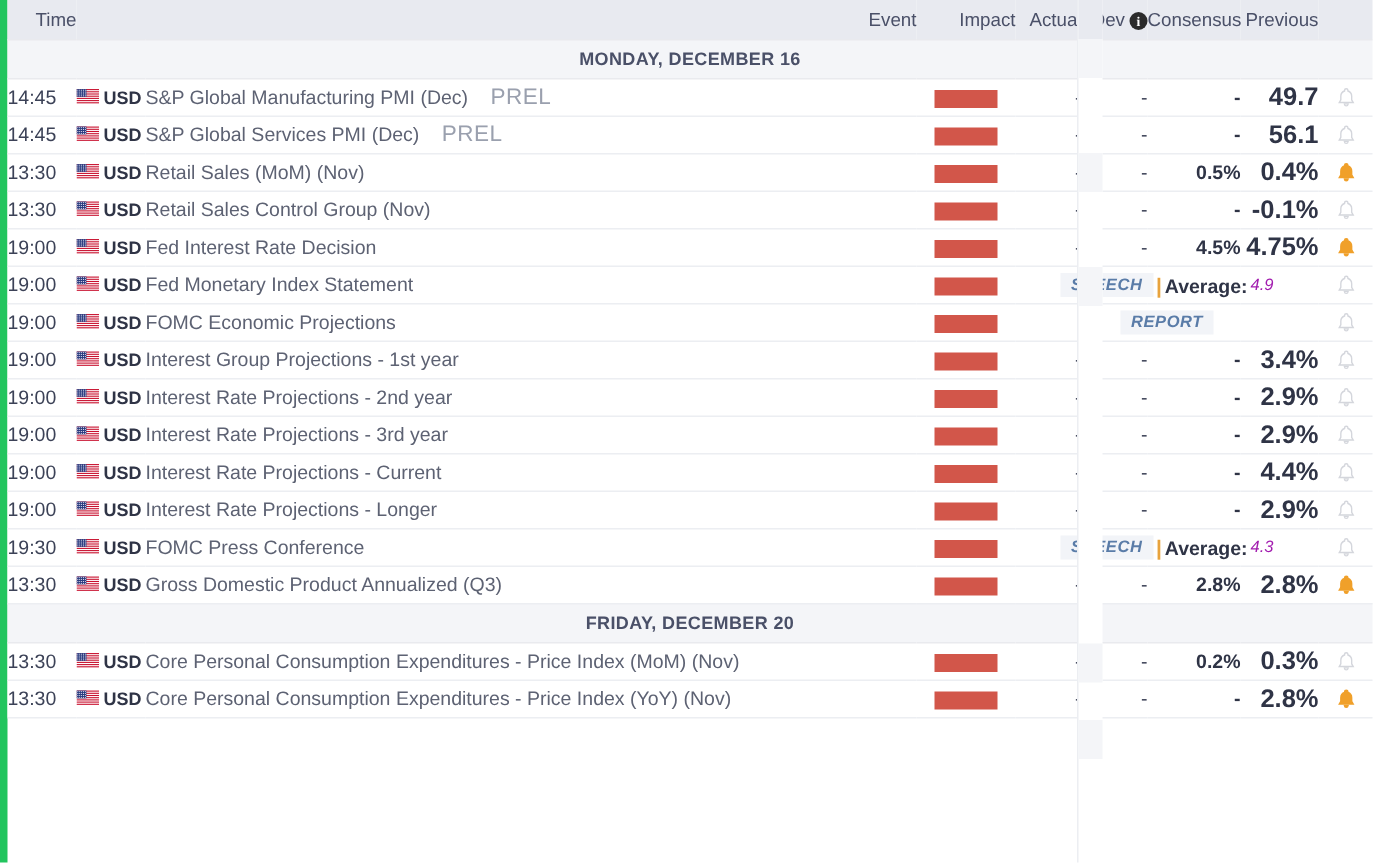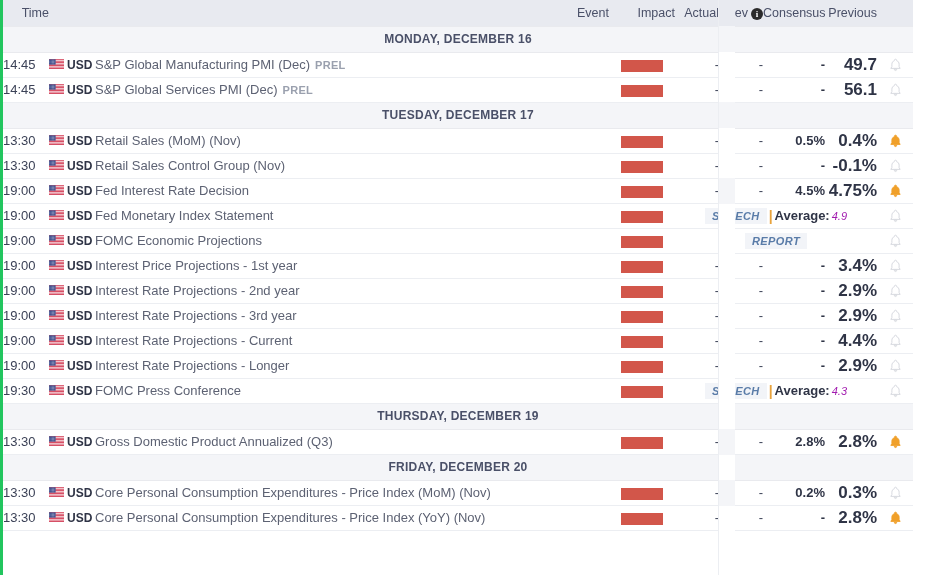--- a/index.html
+++ b/index.html
@@ -15,21 +15,21 @@
     font-size: 13px;
     color: #3c4257;
   }
 
   #calendar {
     width: 735px;
     height: 575px;
     position: relative;
     background: #ffffff;
     box-sizing: border-box;
-    border-left: 3px solid #22c55e;
+    border-left: 5px solid #22c55e;
   }
 
   table.cal {
     width: 910px;
     border-collapse: collapse;
     table-layout: fixed;
   }
 
   
   tr.head {
@@ -115,25 +115,25 @@
     vertical-align: -1px;
     margin-right: 3px;
   }
   td.c-event {
     padding-left: 6px;
     font-size: 13px;
     color: #5d6273;
     overflow: hidden;
   }
   .prel {
-    font-size: 11px;
-    font-weight: bold;
+    font-size: 15px;
+    font-weight: normal;
     color: #9aa0ae;
     letter-spacing: 0.3px;
-    margin-left: 5px;
+    margin-left: 15px;
   }
 
   td.c-impact { width: 66px; text-align: center; }
   .bar {
     display: inline-block;
     width: 42px;
     height: 12px;
     background: #d2564a;
     vertical-align: middle;
   }
@@ -308,23 +308,20 @@
           <td class="c-impact"><span class="bar" style="background: rgb(210, 86, 74);"></span></td>
           <td class="c-actual">-</td>
           <td class="c-dev">-</td>
           <td class="c-cons">-</td>
           <td class="c-prev">56.1</td>
           <td class="c-bell"><svg class="bell" viewBox="0 0 14 16">
               <path d="M7 1.2c-.7 0-1.2.5-1.2 1.1v.5C4.2 3.3 3.1 4.8 3.1 6.6v2.6L2 11.1h10L10.9 9.2V6.6c0-1.8-1.1-3.3-2.7-3.8V2.3C8.2 1.7 7.7 1.2 7 1.2z" fill="none" stroke="#d4d6dc" stroke-width="1"></path>
               <path d="M5.6 12.1c.1.8.7 1.4 1.4 1.4s1.3-.6 1.4-1.4z" fill="none" stroke="#d4d6dc" stroke-width="0.9"></path>
             </svg></td>
         </tr>
-        <tr class="dayrow" style="background: rgb(244, 245, 248);">
-          <td colspan="9" class="day-label">TUESDAY, DECEMBER 17</td>
-        </tr>
         <tr class="ev">
           <td class="c-time">13:30</td>
           <td class="c-cur"><svg class="flag" viewBox="0 0 19 13">
               <rect x="0" y="0" width="19" height="13" fill="#ffffff"></rect>
               <rect x="0" y="0" width="19" height="0.93" fill="#c8102e"></rect>
               <rect x="0" y="1.857" width="19" height="0.93" fill="#c8102e"></rect>
               <rect x="0" y="3.714" width="19" height="0.93" fill="#c8102e"></rect>
               <rect x="0" y="5.571" width="19" height="0.93" fill="#c8102e"></rect>
               <rect x="0" y="7.428" width="19" height="0.93" fill="#c8102e"></rect>
               <rect x="0" y="9.285" width="19" height="0.93" fill="#c8102e"></rect>
@@ -563,21 +560,21 @@
               <rect x="2.3" y="3.8000000000000003" width="0.8" height="0.7" fill="#ffffff"></rect>
               <rect x="3.9000000000000004" y="3.8000000000000003" width="0.8" height="0.7" fill="#ffffff"></rect>
               <rect x="5.500000000000001" y="3.8000000000000003" width="0.8" height="0.7" fill="#ffffff"></rect>
               <rect x="7.1000000000000005" y="3.8000000000000003" width="0.8" height="0.7" fill="#ffffff"></rect>
               <rect x="0.7" y="5.4" width="0.8" height="0.7" fill="#ffffff"></rect>
               <rect x="2.3" y="5.4" width="0.8" height="0.7" fill="#ffffff"></rect>
               <rect x="3.9000000000000004" y="5.4" width="0.8" height="0.7" fill="#ffffff"></rect>
               <rect x="5.500000000000001" y="5.4" width="0.8" height="0.7" fill="#ffffff"></rect>
               <rect x="7.1000000000000005" y="5.4" width="0.8" height="0.7" fill="#ffffff"></rect>
             </svg><span>USD</span></td>
-          <td class="c-event"><span>Interest Price Projections - 1st year</span></td>
+          <td class="c-event"><span>Interest Group Projections - 1st year</span></td>
           <td class="c-impact"><span class="bar" style="background: rgb(210, 86, 74);"></span></td>
           <td class="c-actual">-</td>
           <td class="c-dev">-</td>
           <td class="c-cons">-</td>
           <td class="c-prev">3.4%</td>
           <td class="c-bell"><svg class="bell" viewBox="0 0 14 16">
               <path d="M7 1.2c-.7 0-1.2.5-1.2 1.1v.5C4.2 3.3 3.1 4.8 3.1 6.6v2.6L2 11.1h10L10.9 9.2V6.6c0-1.8-1.1-3.3-2.7-3.8V2.3C8.2 1.7 7.7 1.2 7 1.2z" fill="none" stroke="#d4d6dc" stroke-width="1"></path>
               <path d="M5.6 12.1c.1.8.7 1.4 1.4 1.4s1.3-.6 1.4-1.4z" fill="none" stroke="#d4d6dc" stroke-width="0.9"></path>
             </svg></td>
         </tr>
@@ -795,23 +792,20 @@
           <td class="c-speech" colspan="4"><span class="avg-wrap">
               <span class="tagbox" style="background: rgb(242, 244, 248); color: rgb(90, 124, 168);">SPEECH</span>
               <span class="pipe" style="color: rgb(232, 163, 61);">|</span>
               <span class="avg-lbl">Average:</span>
               <span class="avg-val">4.3</span>
             </span></td>
           <td class="c-bell"><svg class="bell" viewBox="0 0 14 16">
               <path d="M7 1.2c-.7 0-1.2.5-1.2 1.1v.5C4.2 3.3 3.1 4.8 3.1 6.6v2.6L2 11.1h10L10.9 9.2V6.6c0-1.8-1.1-3.3-2.7-3.8V2.3C8.2 1.7 7.7 1.2 7 1.2z" fill="none" stroke="#d4d6dc" stroke-width="1"></path>
               <path d="M5.6 12.1c.1.8.7 1.4 1.4 1.4s1.3-.6 1.4-1.4z" fill="none" stroke="#d4d6dc" stroke-width="0.9"></path>
             </svg></td>
-        </tr>
-        <tr class="dayrow" style="background: rgb(244, 245, 248);">
-          <td colspan="9" class="day-label">THURSDAY, DECEMBER 19</td>
         </tr>
         <tr class="ev">
           <td class="c-time">13:30</td>
           <td class="c-cur"><svg class="flag" viewBox="0 0 19 13">
               <rect x="0" y="0" width="19" height="13" fill="#ffffff"></rect>
               <rect x="0" y="0" width="19" height="0.93" fill="#c8102e"></rect>
               <rect x="0" y="1.857" width="19" height="0.93" fill="#c8102e"></rect>
               <rect x="0" y="3.714" width="19" height="0.93" fill="#c8102e"></rect>
               <rect x="0" y="5.571" width="19" height="0.93" fill="#c8102e"></rect>
               <rect x="0" y="7.428" width="19" height="0.93" fill="#c8102e"></rect>

